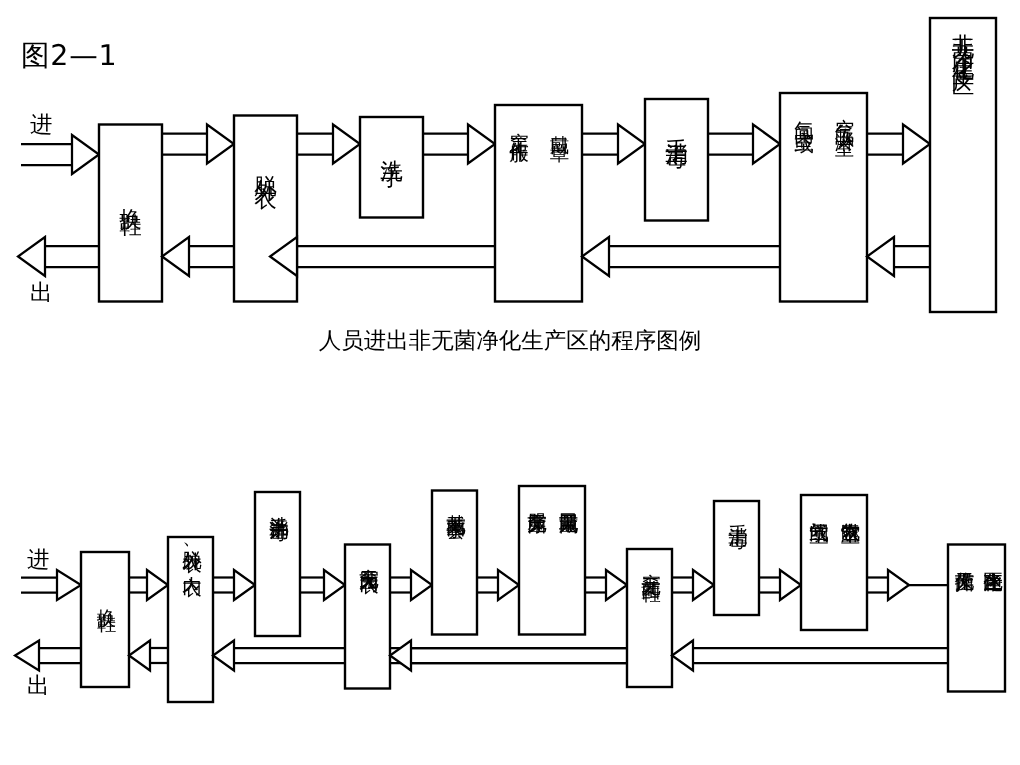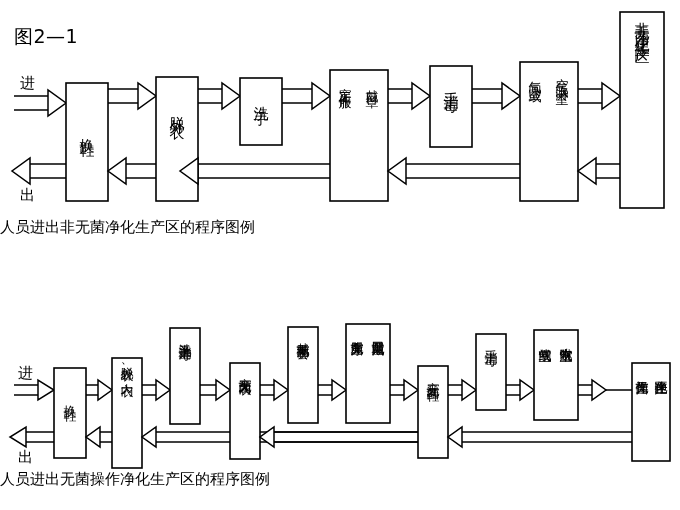--- a/index.html
+++ b/index.html
@@ -1,41 +1,40 @@
 <!DOCTYPE html>
 <html><head>
 <meta charset="utf-8">
 <style>
   html,body{margin:0;padding:0;background:#ffffff;}
   body{width:680px;height:510px;overflow:hidden;
        font-family:"DejaVu Sans","Liberation Sans",sans-serif;color:#000;}
   #stage{position:relative;width:680px;height:452px;}
   .fig-title{position:absolute;font-size:19px;letter-spacing:.5px;white-space:nowrap;}
-  .caption{position:absolute;font-size:15px;white-space:nowrap;text-align:left;}
+  .caption{position:absolute;font-size:15px;white-space:nowrap;text-align:center;}
   svg{position:absolute;left:0;top:0;width:680px;height:510px;}
   svg text{font-family:"DejaVu Sans","Liberation Sans",sans-serif;fill:#000;}
   .boxrect{fill:#ffffff;stroke:#000000;stroke-width:1.6;}
   .arrowline{stroke:#000000;stroke-width:1.5;fill:none;}
   .arrowhead{fill:#ffffff;stroke:#000000;stroke-width:1.5;stroke-linejoin:miter;}
   .plainline{stroke:#000000;stroke-width:1.5;fill:none;}
   .io-label{font-size:15px;}
   .boxtext{font-size:15px;}
   .boxtext-sm{font-size:13px;}
 </style>
 </head>
 <body>
 
 <div id="stage">
 
   <div class="fig-title" style="left:14px;top:24px;">图2—1</div>
 
   <div class="caption" style="left:0;top:218px;width:680px;">人员进出非无菌净化生产区的程序图例</div>
 
 
-  <div class="caption" style="left:0;top:470px;width:680px;">人员进出无菌操作净化生产区的程序图例</div>
 
   <svg viewBox="0 0 680 510">
 
     <g>
 
       <g>
         <path class="arrowline" d="M14,96 L48,96"></path>
         <path class="arrowline" d="M14,110 L48,110"></path>
         <path class="arrowhead" d="M48,90 L48,116 L66,103 Z"></path>
       </g>

